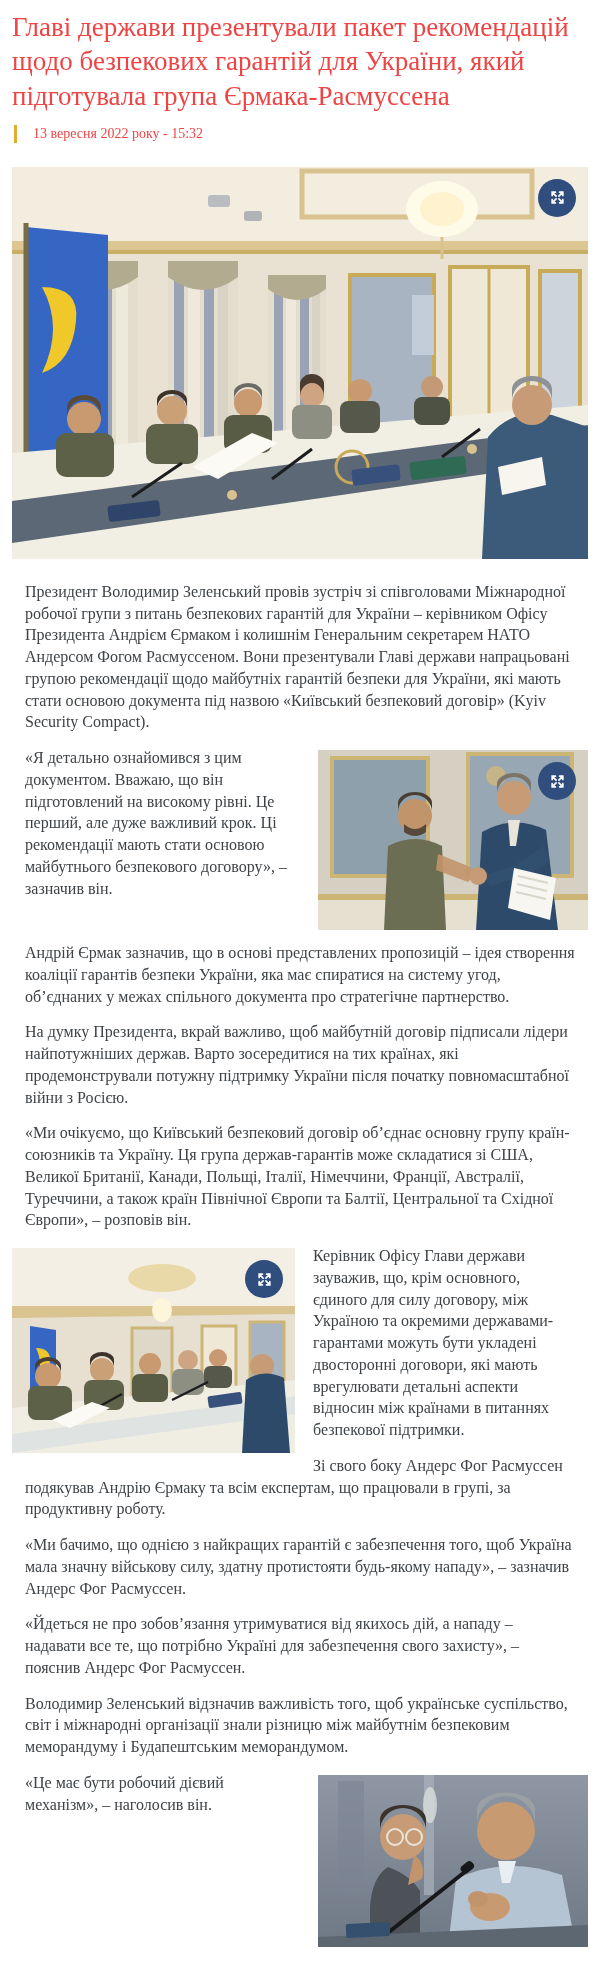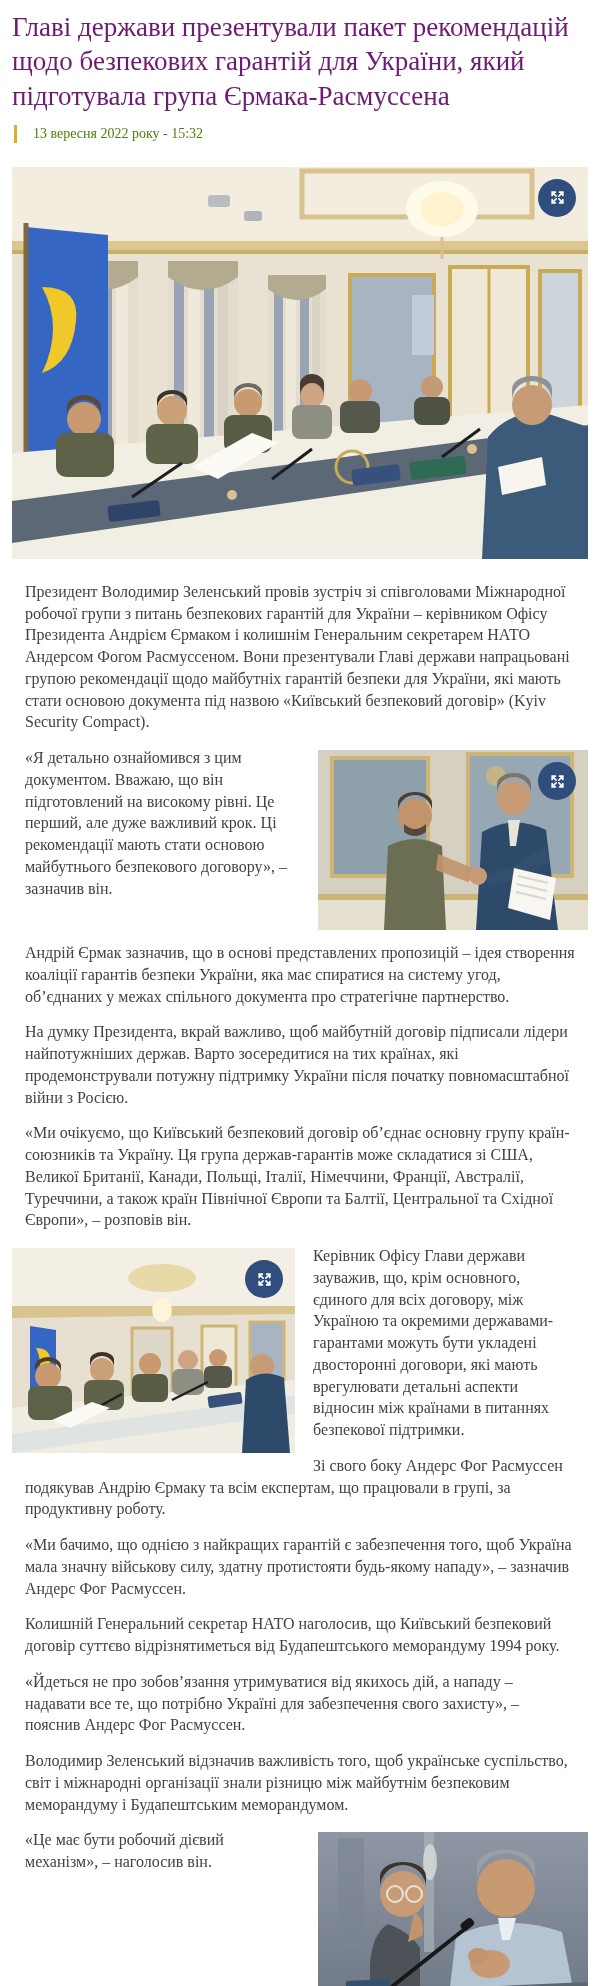--- a/index.html
+++ b/index.html
@@ -8,30 +8,30 @@
     font-family:"Liberation Serif","DejaVu Serif",serif;
     color:#3e4347;
     -webkit-font-smoothing:antialiased;
   }
   .page { min-height:1986px; padding:4px 12px 30px; box-sizing:border-box; }
 
   h1.title {
     font-size:27px;
     line-height:1.27;
     font-weight:400;
-    color:#701a75;
+    color:#ef4444;
     margin:6px 0 12px;
   }
 
   .date-row {
     display:flex;
     align-items:center;
     margin:0 0 24px;
     font-size:14px;
-    color:#4d7c0f;
+    color:#ef4444;
   }
   .date-bar {
     width:3px; height:18px;
     background:#e2ac2d;
     margin:0 16px 0 2px;
     flex:0 0 auto;
   }
 
   figure { margin:0; position:relative; overflow:hidden; }
   figure svg.scene { display:block; width:100%; height:100%; }
@@ -268,26 +268,25 @@
           <g stroke="#ffffff" stroke-width="2.4" fill="none" stroke-linecap="round">
             <path d="M10 10 L4.5 4.5 M4.5 9 V4.5 H9"></path>
             <path d="M14 10 L19.5 4.5 M15 4.5 H19.5 V9"></path>
             <path d="M10 14 L4.5 19.5 M4.5 15 V19.5 H9"></path>
             <path d="M14 14 L19.5 19.5 M19.5 15 V19.5 H15"></path>
           </g>
         </svg>
       </button>
     </figure>
 
-    <p class="body-p">Керівник Офісу Глави держави зауважив, що, крім основного, єдиного для всіх договору, між Україною та окремими державами-гарантами можуть бути укладені двосторонні договори, які мають врегулювати детальні аспекти відносин між країнами в питаннях безпекової підтримки.</p>
+    <p class="body-p">Керівник Офісу Глави держави зауважив, що, крім основного, єдиного для силу договору, між Україною та окремими державами-гарантами можуть бути укладені двосторонні договори, які мають врегулювати детальні аспекти відносин між країнами в питаннях безпекової підтримки.</p>
     <p class="body-p">Зі свого боку Андерс Фог Расмуссен подякував Андрію Єрмаку та всім експертам, що працювали в групі, за продуктивну роботу.</p>
   </div>
 
   <p class="body-p">«Ми бачимо, що однією з найкращих гарантій є забезпечення того, щоб Україна мала значну військову силу, здатну протистояти будь-якому нападу», – зазначив Андерс Фог Расмуссен.</p>
-  <p class="body-p">Колишній Генеральний секретар НАТО наголосив, що Київський безпековий договір суттєво відрізнятиметься від Будапештського меморандуму 1994 року.</p>
   <p class="body-p">«Йдеться не про зобов’язання утримуватися від якихось дій, а нападу – надавати все те, що потрібно Україні для забезпечення свого захисту», – пояснив Андерс Фог Расмуссен.</p>
   <p class="body-p">Володимир Зеленський відзначив важливість того, щоб українське суспільство, світ і міжнародні організації знали різницю між майбутнім безпековим меморандуму і Будапештським меморандумом.</p>
 
   <div class="media-block">
 
     <figure class="photo-right2">
       <svg class="scene" viewBox="0 0 270 172" preserveAspectRatio="none">
         <defs>
           <linearGradient id="bgGrad" x1="0" y1="0" x2="0" y2="1">
             <stop offset="0" stop-color="#8e97a3"></stop>

